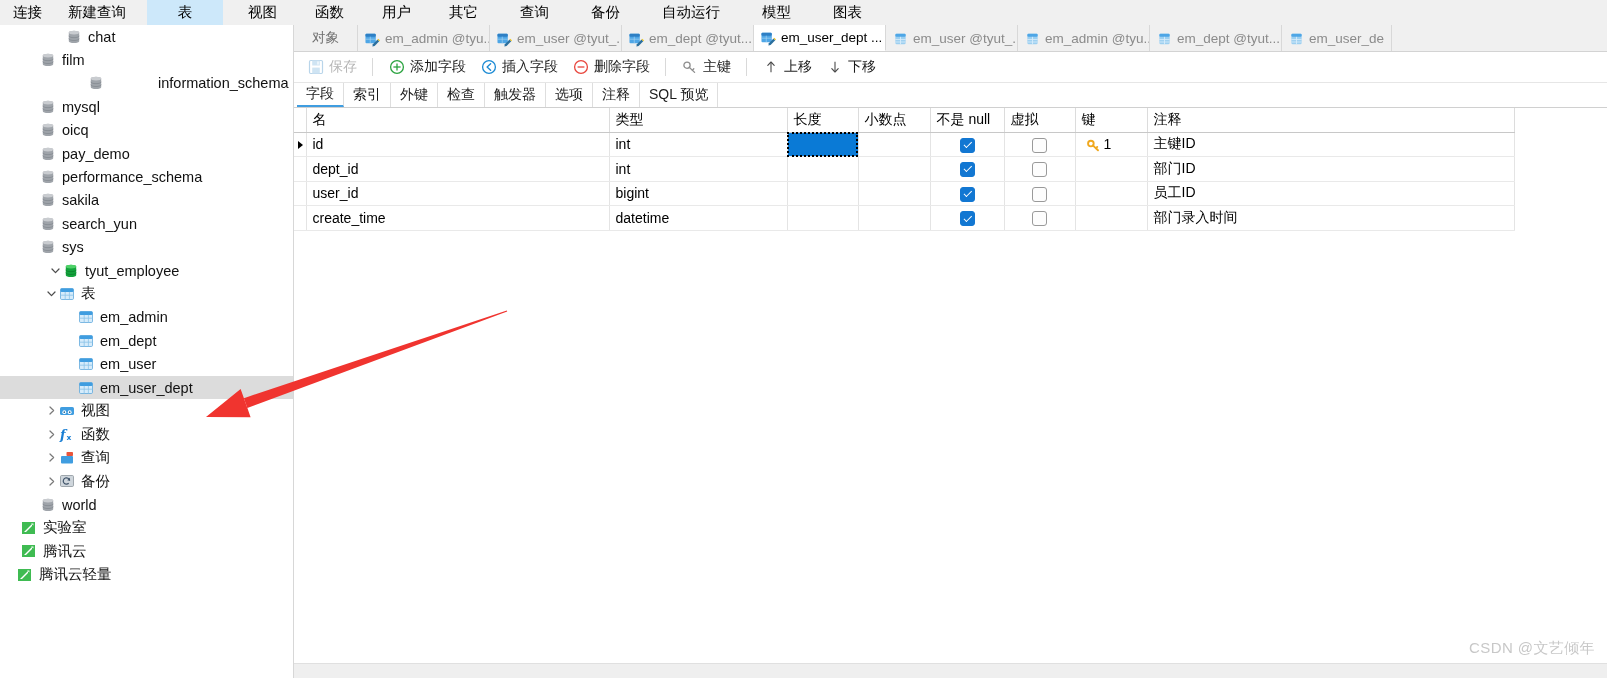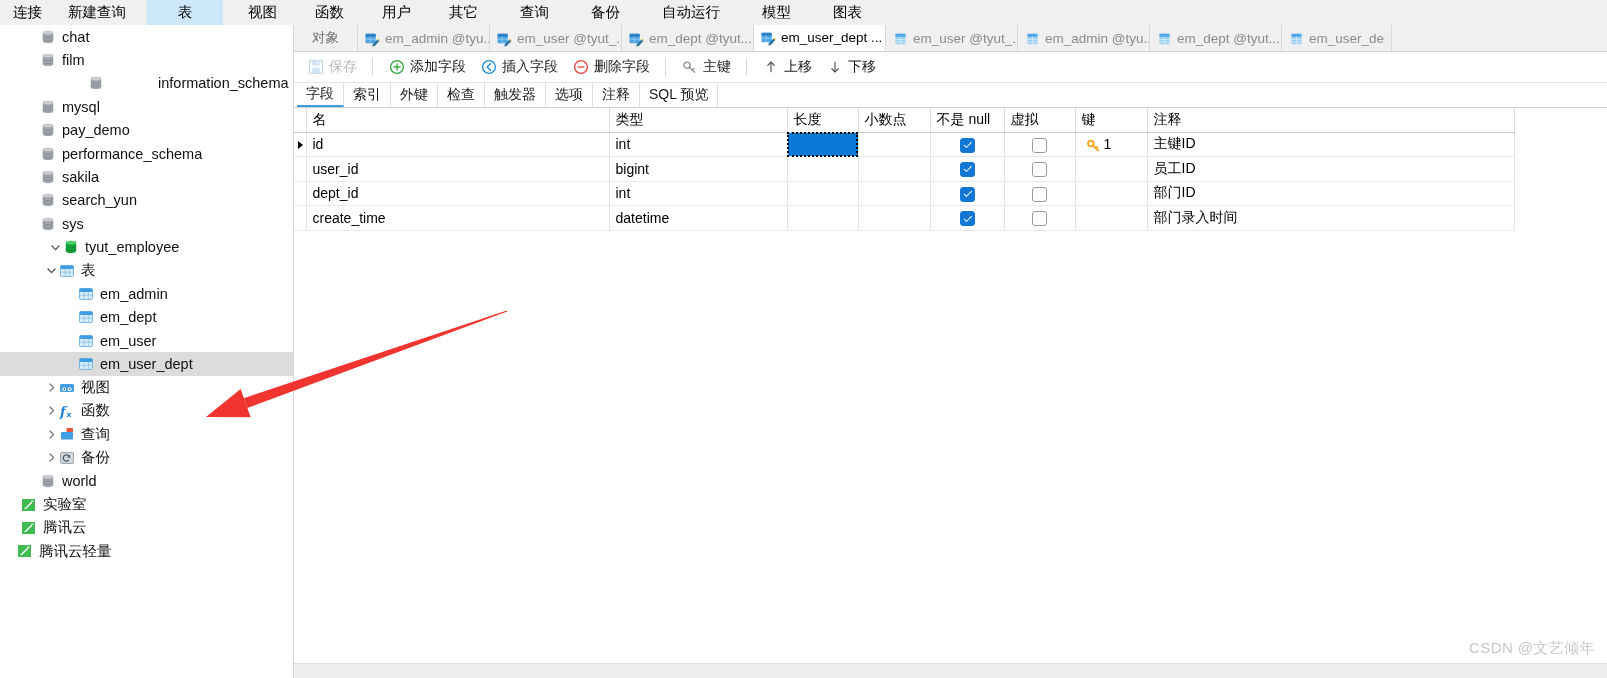--- a/index.html
+++ b/index.html
@@ -259,71 +259,84 @@
     <div class="menu-item" style="margin-left:12px;">用户</div>
     <div class="menu-item" style="margin-left:12px;">其它</div>
     <div class="menu-item" style="margin-left:16px;">查询</div>
     <div class="menu-item" style="margin-left:16px;">备份</div>
     <div class="menu-item" style="margin-left:16px;">自动运行</div>
     <div class="menu-item" style="margin-left:16px;">模型</div>
     <div class="menu-item" style="margin-left:16px;">图表</div>
   </div>
 
   <div class="sidebar" id="sidebar">
+      <div class="tree-row" style="padding-left: 25px; margin-left: 26px;">
+        <span class="twisty"></span>
+        <span class="ico">
+          <svg width="16" height="16" viewBox="0 0 16 16">
+            <ellipse cx="8" cy="3.6" rx="5.2" ry="1.9" fill="#b9bcc0"></ellipse>
+            <path d="M2.8 3.6 v8.6 c0 1.05 2.33 1.9 5.2 1.9 s5.2-.85 5.2-1.9 V3.6z" fill="#9fa4aa"></path>
+            <ellipse cx="8" cy="3.6" rx="5.2" ry="1.9" fill="#c9ccd0"></ellipse>
+            <path d="M2.8 6.8 c0 1.05 2.33 1.9 5.2 1.9 s5.2-.85 5.2-1.9" fill="none" stroke="#7f858c" stroke-width="0.7"></path>
+            <path d="M2.8 9.6 c0 1.05 2.33 1.9 5.2 1.9 s5.2-.85 5.2-1.9" fill="none" stroke="#7f858c" stroke-width="0.7"></path>
+          </svg>
+        </span>
+        <span class="tree-label">chat</span>
+      </div>
       <div class="tree-row" style="padding-left: 25px;">
         <span class="twisty"></span>
         <span class="ico">
           <svg width="16" height="16" viewBox="0 0 16 16">
             <ellipse cx="8" cy="3.6" rx="5.2" ry="1.9" fill="#b9bcc0"></ellipse>
             <path d="M2.8 3.6 v8.6 c0 1.05 2.33 1.9 5.2 1.9 s5.2-.85 5.2-1.9 V3.6z" fill="#9fa4aa"></path>
             <ellipse cx="8" cy="3.6" rx="5.2" ry="1.9" fill="#c9ccd0"></ellipse>
             <path d="M2.8 6.8 c0 1.05 2.33 1.9 5.2 1.9 s5.2-.85 5.2-1.9" fill="none" stroke="#7f858c" stroke-width="0.7"></path>
             <path d="M2.8 9.6 c0 1.05 2.33 1.9 5.2 1.9 s5.2-.85 5.2-1.9" fill="none" stroke="#7f858c" stroke-width="0.7"></path>
           </svg>
         </span>
-        <span class="tree-label">chat</span>
+        <span class="tree-label">film</span>
+      </div>
+      <div class="tree-row" style="padding-left: 25px; gap: 48px;">
+        <span class="twisty"></span>
+        <span class="ico">
+          <svg width="16" height="16" viewBox="0 0 16 16">
+            <ellipse cx="8" cy="3.6" rx="5.2" ry="1.9" fill="#b9bcc0"></ellipse>
+            <path d="M2.8 3.6 v8.6 c0 1.05 2.33 1.9 5.2 1.9 s5.2-.85 5.2-1.9 V3.6z" fill="#9fa4aa"></path>
+            <ellipse cx="8" cy="3.6" rx="5.2" ry="1.9" fill="#c9ccd0"></ellipse>
+            <path d="M2.8 6.8 c0 1.05 2.33 1.9 5.2 1.9 s5.2-.85 5.2-1.9" fill="none" stroke="#7f858c" stroke-width="0.7"></path>
+            <path d="M2.8 9.6 c0 1.05 2.33 1.9 5.2 1.9 s5.2-.85 5.2-1.9" fill="none" stroke="#7f858c" stroke-width="0.7"></path>
+          </svg>
+        </span>
+        <span class="tree-label">information_schema</span>
       </div>
       <div class="tree-row" style="padding-left: 25px;">
         <span class="twisty"></span>
         <span class="ico">
           <svg width="16" height="16" viewBox="0 0 16 16">
             <ellipse cx="8" cy="3.6" rx="5.2" ry="1.9" fill="#b9bcc0"></ellipse>
             <path d="M2.8 3.6 v8.6 c0 1.05 2.33 1.9 5.2 1.9 s5.2-.85 5.2-1.9 V3.6z" fill="#9fa4aa"></path>
             <ellipse cx="8" cy="3.6" rx="5.2" ry="1.9" fill="#c9ccd0"></ellipse>
             <path d="M2.8 6.8 c0 1.05 2.33 1.9 5.2 1.9 s5.2-.85 5.2-1.9" fill="none" stroke="#7f858c" stroke-width="0.7"></path>
             <path d="M2.8 9.6 c0 1.05 2.33 1.9 5.2 1.9 s5.2-.85 5.2-1.9" fill="none" stroke="#7f858c" stroke-width="0.7"></path>
           </svg>
         </span>
-        <span class="tree-label">film</span>
-      </div>
-      <div class="tree-row" style="padding-left: 25px; gap: 48px;">
-        <span class="twisty"></span>
-        <span class="ico">
-          <svg width="16" height="16" viewBox="0 0 16 16">
-            <ellipse cx="8" cy="3.6" rx="5.2" ry="1.9" fill="#b9bcc0"></ellipse>
-            <path d="M2.8 3.6 v8.6 c0 1.05 2.33 1.9 5.2 1.9 s5.2-.85 5.2-1.9 V3.6z" fill="#9fa4aa"></path>
-            <ellipse cx="8" cy="3.6" rx="5.2" ry="1.9" fill="#c9ccd0"></ellipse>
-            <path d="M2.8 6.8 c0 1.05 2.33 1.9 5.2 1.9 s5.2-.85 5.2-1.9" fill="none" stroke="#7f858c" stroke-width="0.7"></path>
-            <path d="M2.8 9.6 c0 1.05 2.33 1.9 5.2 1.9 s5.2-.85 5.2-1.9" fill="none" stroke="#7f858c" stroke-width="0.7"></path>
-          </svg>
-        </span>
-        <span class="tree-label">information_schema</span>
+        <span class="tree-label">mysql</span>
       </div>
       <div class="tree-row" style="padding-left: 25px;">
         <span class="twisty"></span>
         <span class="ico">
           <svg width="16" height="16" viewBox="0 0 16 16">
             <ellipse cx="8" cy="3.6" rx="5.2" ry="1.9" fill="#b9bcc0"></ellipse>
             <path d="M2.8 3.6 v8.6 c0 1.05 2.33 1.9 5.2 1.9 s5.2-.85 5.2-1.9 V3.6z" fill="#9fa4aa"></path>
             <ellipse cx="8" cy="3.6" rx="5.2" ry="1.9" fill="#c9ccd0"></ellipse>
             <path d="M2.8 6.8 c0 1.05 2.33 1.9 5.2 1.9 s5.2-.85 5.2-1.9" fill="none" stroke="#7f858c" stroke-width="0.7"></path>
             <path d="M2.8 9.6 c0 1.05 2.33 1.9 5.2 1.9 s5.2-.85 5.2-1.9" fill="none" stroke="#7f858c" stroke-width="0.7"></path>
           </svg>
         </span>
-        <span class="tree-label">mysql</span>
+        <span class="tree-label">oicq</span>
       </div>
       <div class="tree-row" style="padding-left: 25px;">
         <span class="twisty"></span>
         <span class="ico">
           <svg width="16" height="16" viewBox="0 0 16 16">
             <ellipse cx="8" cy="3.6" rx="5.2" ry="1.9" fill="#b9bcc0"></ellipse>
             <path d="M2.8 3.6 v8.6 c0 1.05 2.33 1.9 5.2 1.9 s5.2-.85 5.2-1.9 V3.6z" fill="#9fa4aa"></path>
             <ellipse cx="8" cy="3.6" rx="5.2" ry="1.9" fill="#c9ccd0"></ellipse>
             <path d="M2.8 6.8 c0 1.05 2.33 1.9 5.2 1.9 s5.2-.85 5.2-1.9" fill="none" stroke="#7f858c" stroke-width="0.7"></path>
             <path d="M2.8 9.6 c0 1.05 2.33 1.9 5.2 1.9 s5.2-.85 5.2-1.9" fill="none" stroke="#7f858c" stroke-width="0.7"></path>
@@ -812,39 +825,39 @@
                       <path d="M10.6 11.4 L12 10" fill="none" stroke="#f0a81e" stroke-width="2" stroke-linecap="round"></path>
                     </svg>
                   </span>
                   <span>1</span>
                 </span>
               </td>
               <td>主键ID</td>
             </tr>
             <tr>
               <td class="col-marker"></td>
-              <td>user_id</td>
-              <td>bigint</td>
+              <td>dept_id</td>
+              <td>int</td>
               <td></td>
               <td></td>
               <td class="center"><span class="cb on"></span></td>
               <td class="center"><span class="cb off"></span></td>
               <td></td>
-              <td>员工ID</td>
+              <td>部门ID</td>
             </tr>
             <tr>
               <td class="col-marker"></td>
-              <td>dept_id</td>
-              <td>int</td>
+              <td>user_id</td>
+              <td>bigint</td>
               <td></td>
               <td></td>
               <td class="center"><span class="cb on"></span></td>
               <td class="center"><span class="cb off"></span></td>
               <td></td>
-              <td>部门ID</td>
+              <td>员工ID</td>
             </tr>
             <tr>
               <td class="col-marker"></td>
               <td>create_time</td>
               <td>datetime</td>
               <td></td>
               <td></td>
               <td class="center"><span class="cb on"></span></td>
               <td class="center"><span class="cb off"></span></td>
               <td></td>

